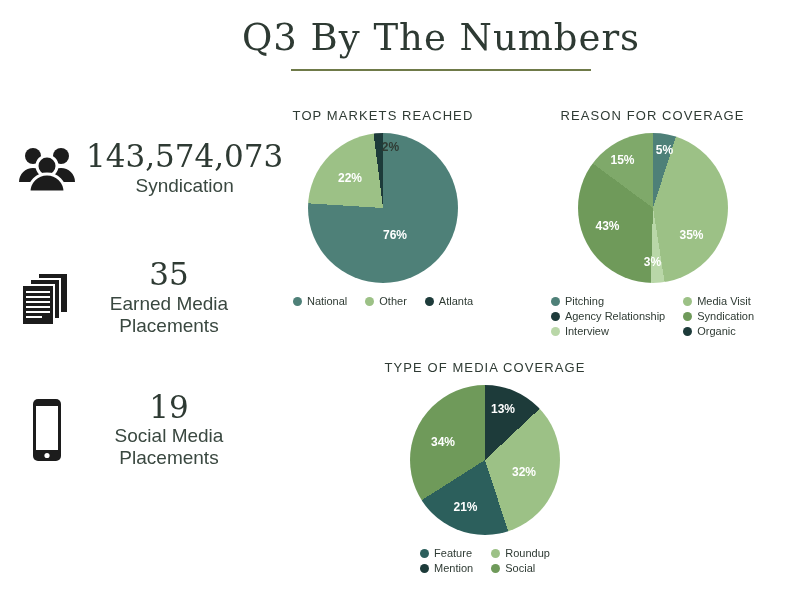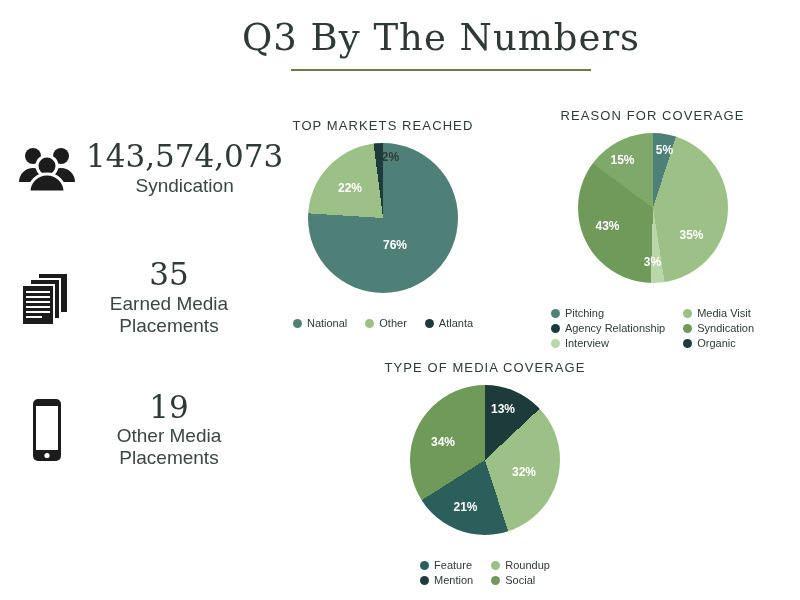--- a/index.html
+++ b/index.html
@@ -108,21 +108,21 @@
     position: absolute;
     font-size: 12px;
     font-weight: bold;
     color: #ffffff;
     transform: translate(-50%, -50%);
     white-space: nowrap;
   }
   .pie-label.dark { color: #ffffff; }
 
   .legend {
-    margin-top: 24px;
+    margin-top: 12px;
     display: grid;
     justify-content: center;
     column-gap: 18px;
     row-gap: 3px;
   }
   .legend.cols-3 { grid-template-columns: auto auto auto; }
   .legend.cols-2 { grid-template-columns: auto auto; }
   .legend-item {
     display: flex;
     align-items: center;
@@ -132,21 +132,21 @@
   }
   .legend-swatch {
     width: 9px;
     height: 9px;
     border-radius: 50%;
     margin-right: 5px;
     flex: 0 0 9px;
   }
 
   
-  #markets-block { left: 258px; top: 118px; width: 250px; }
+  #markets-block { left: 258px; top: 108px; width: 250px; }
   #reason-block  { left: 515px; top: 108px; width: 275px; }
   #type-block    { left: 355px; top: 360px; width: 260px; }
 </style>
 </head>
 <body>
 
 <div class="page">
 
   <div class="title-wrap">
     <div class="title">Q3 By The Numbers</div>
@@ -197,21 +197,21 @@
     <div class="stat stat-3">
       <div class="stat-icon">
         <svg width="40" height="66" viewBox="0 0 40 66" aria-hidden="true">
           <rect x="6" y="2" width="28" height="62" rx="5" fill="#1c1c1c"></rect>
           <rect x="9" y="9" width="22" height="44" fill="#ffffff"></rect>
           <circle cx="20" cy="58.5" r="2.6" fill="#ffffff"></circle>
         </svg>
       </div>
       <div class="stat-text">
         <div class="stat-number">19</div>
-        <div class="stat-label">Other Media Placements</div>
+        <div class="stat-label">Social Media Placements</div>
       </div>
     </div>
 
   </div>
 
   <div class="chart-block" id="markets-block">
     <div class="chart-title">TOP MARKETS REACHED</div>
     <div class="pie" id="pie-markets" style="width: 150px; height: 150px; background: conic-gradient(rgb(78, 128, 120) 0deg, rgb(78, 128, 120) 273.6deg, rgb(156, 193, 134) 273.6deg, rgb(156, 193, 134) 352.8deg, rgb(29, 59, 58) 352.8deg, rgb(29, 59, 58) 360deg);">
       <div class="pie-label" style="left:58%;top:68%;">76%</div>
       <div class="pie-label" style="left:28%;top:30%;">22%</div>

